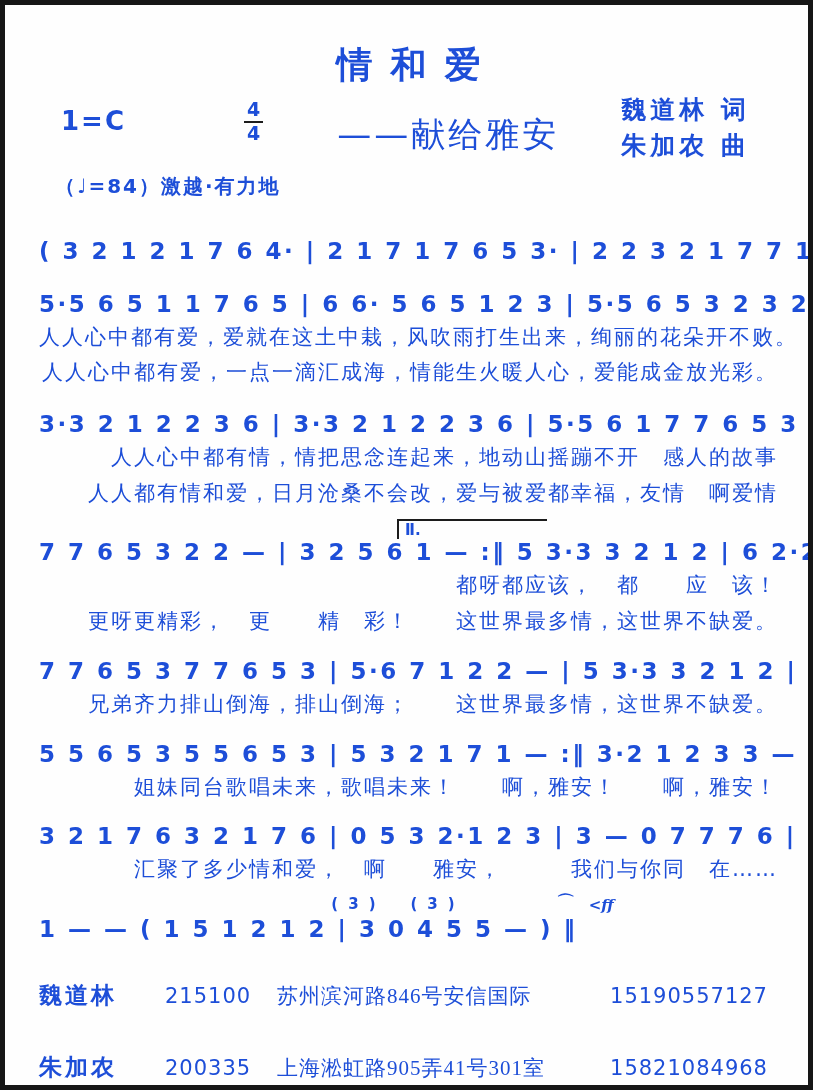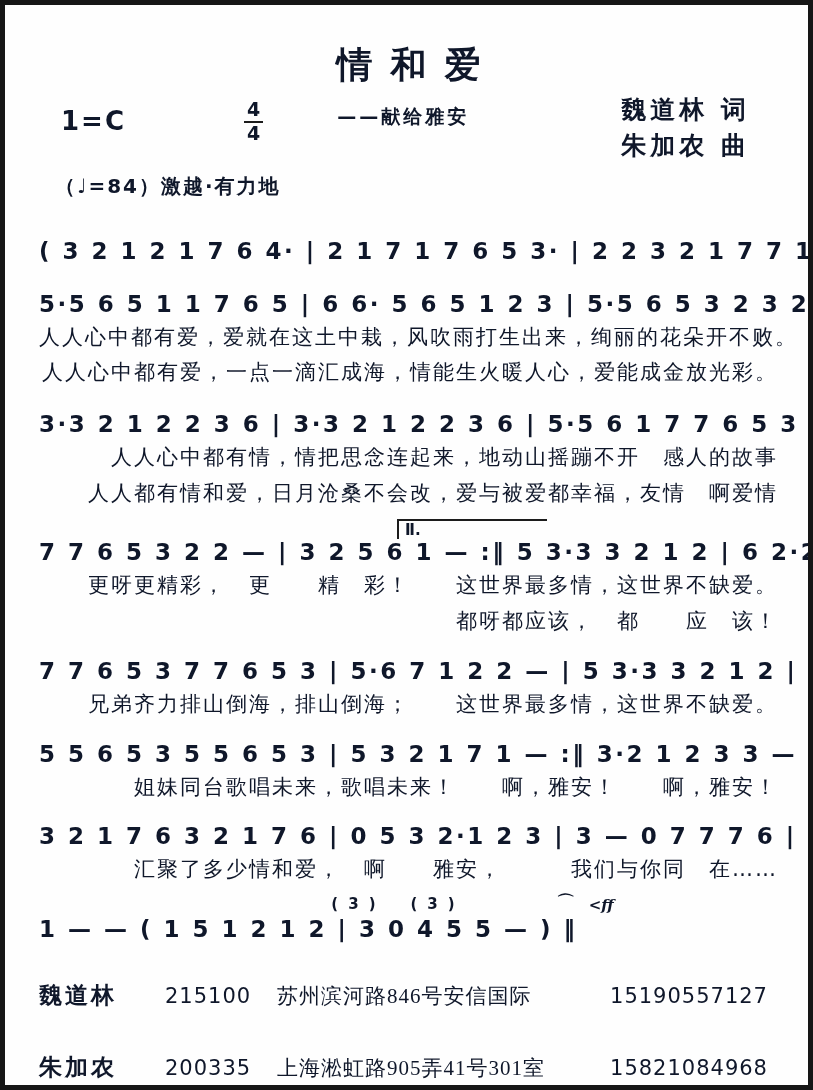--- a/index.html
+++ b/index.html
@@ -4,21 +4,21 @@
 <style>
   html, body { margin: 0; padding: 0; background: #6e6e6e; }
   * { box-sizing: border-box; }
 
   .sheet {
     width: 813px;
     height: 1090px;
     margin: 0 auto;
     background: #fefefe;
     border: 5px solid #161616;
-    color: #0f172a;
+    color: #1d4ed8;
     font-family: "DejaVu Sans", sans-serif;
     padding: 20px 30px 18px 34px;
     display: flex;
     flex-direction: column;
     overflow: hidden;
     position: relative;
   }
 
   .title {
     text-align: center;
@@ -47,24 +47,24 @@
     align-items: center;
     font-size: 19px;
     font-weight: bold;
     line-height: 1.05;
     margin-left: 118px;
     margin-top: 8px;
   }
   .time-sig .num { border-bottom: 2px solid #1c1c1c; padding: 0 3px 1px; }
   .time-sig .den { padding-top: 1px; }
   .dedication {
-    font-size: 19px;
-    font-weight: bold;
+    font-size: 34px;
+    font-weight: normal;
     margin-left: 74px;
-    margin-top: 12px;
+    margin-top: 20px;
     letter-spacing: 3px;
   }
   .credits {
     margin-left: auto;
     margin-right: 28px;
     text-align: left;
     font-size: 25px;
     font-weight: bold;
     line-height: 1.45;
     letter-spacing: 4px;
@@ -177,22 +177,22 @@
 
   <div class="system sys-3">
     <div class="notation">3·3 2 1 2 2 3 6 | 3·3 2 1 2 2 3 6 | 5·5 6 1 7 7 6 5 3 | 5 3 2 3 2 1 6 0 |</div>
     <div class="lyric">人人心中都有情，情把思念连起来，地动山摇蹦不开　感人的故事</div>
     <div class="lyric">人人都有情和爱，日月沧桑不会改，爱与被爱都幸福，友情　啊爱情</div>
   </div>
 
   <div class="system sys-4">
     <span class="volta">Ⅱ.</span>
     <div class="notation">7 7 6 5 3 2 2 — | 3 2 5 6 1 — :‖ 5 3·3 3 2 1 2 | 6 2·2 3 2 1 7 6 |</div>
+    <div class="lyric">都呀都应该，　都　　应　该！</div>
     <div class="lyric">更呀更精彩，　更　　精　彩！　　这世界最多情，这世界不缺爱。</div>
-    <div class="lyric">都呀都应该，　都　　应　该！</div>
   </div>
 
   <div class="system sys-5">
     <div class="notation">7 7 6 5 3 7 7 6 5 3 | 5·6 7 1 2 2 — | 5 3·3 3 2 1 2 | 6 2·2 3 2 1 7 6 |</div>
     <div class="lyric">兄弟齐力排山倒海，排山倒海；　　这世界最多情，这世界不缺爱。</div>
   </div>
 
   <div class="system sys-6">
     <div class="notation">5 5 6 5 3 5 5 6 5 3 | 5 3 2 1 7 1 — :‖ 3·2 1 2 3 3 — | 2·1 7 1 2 2 — |</div>
     <div class="lyric">姐妹同台歌唱未来，歌唱未来！　　啊，雅安！　　啊，雅安！</div>

